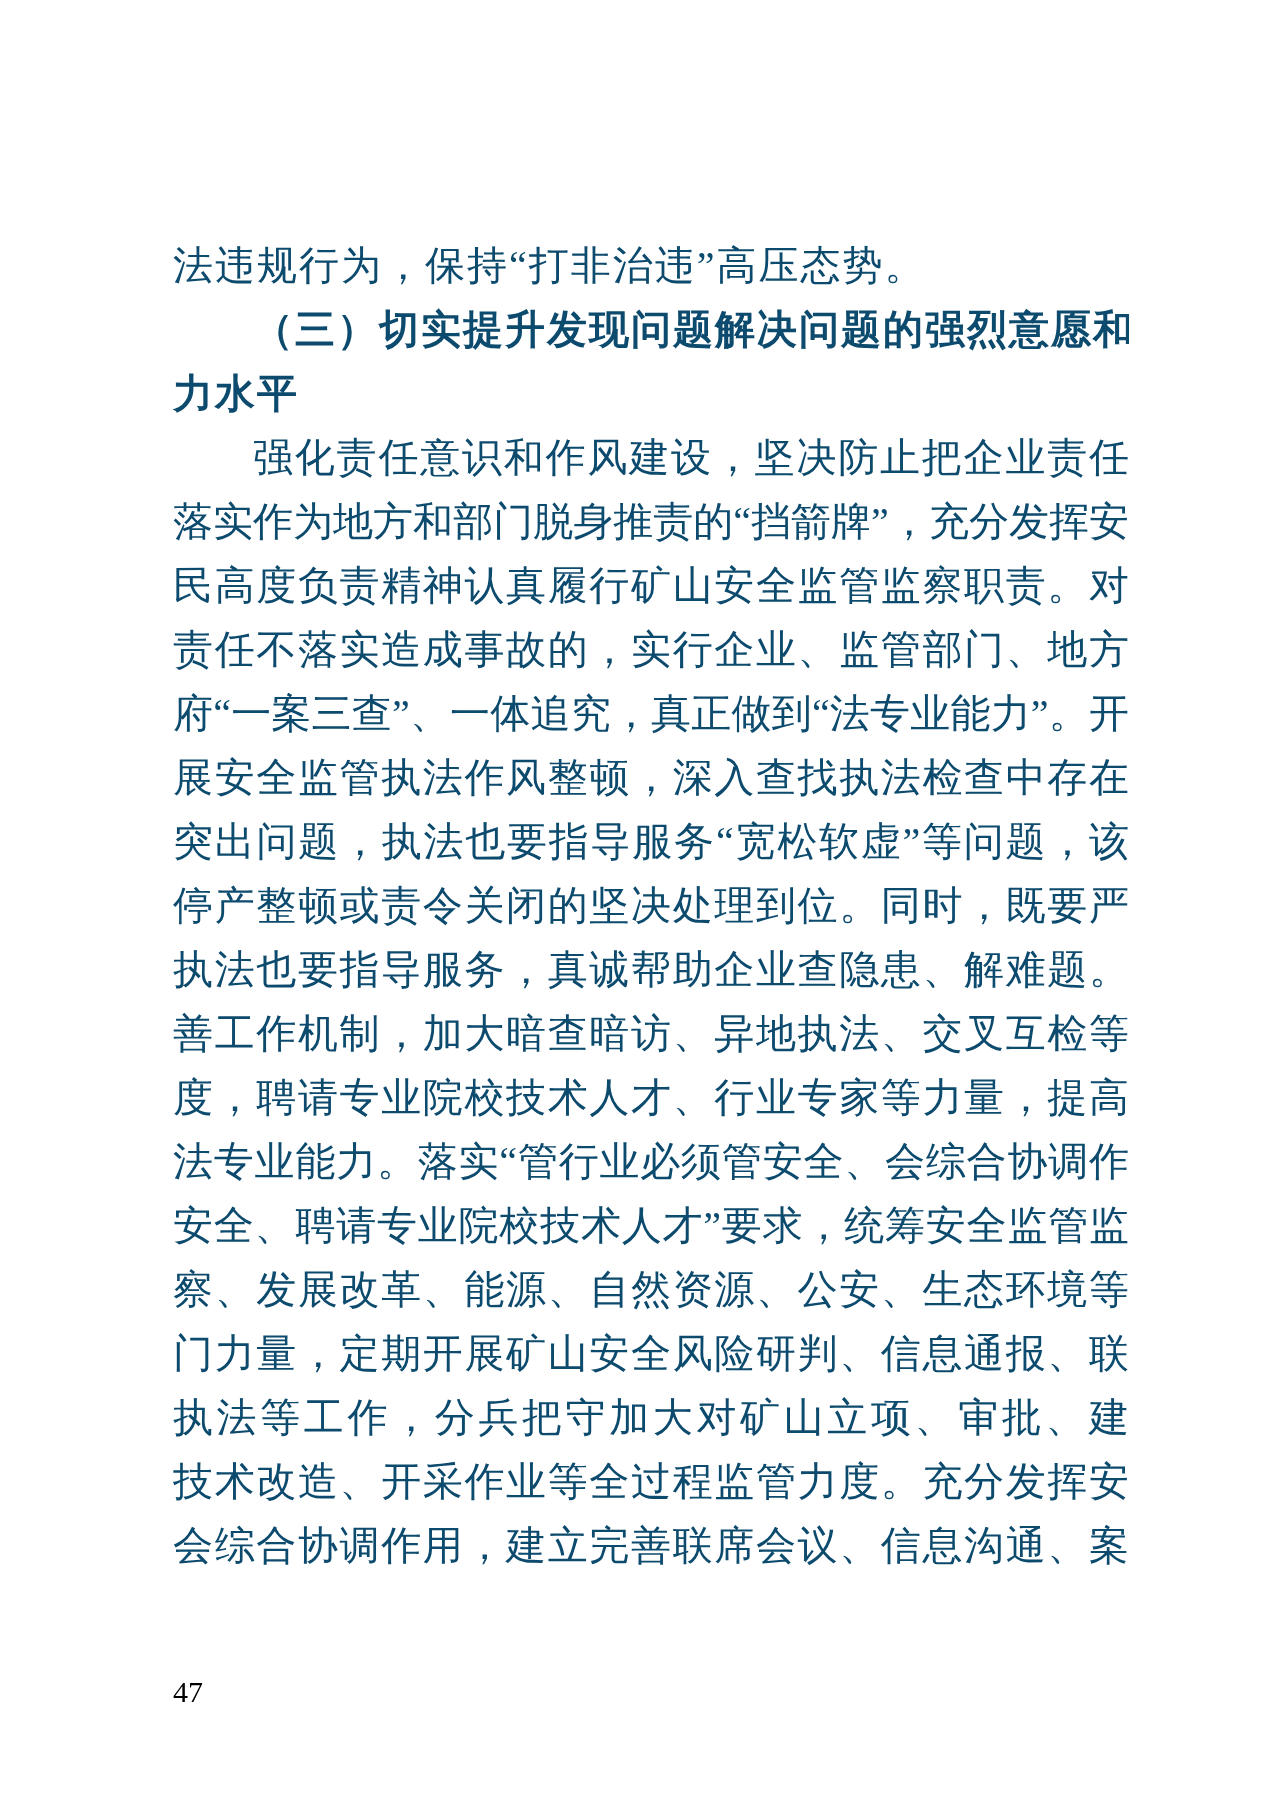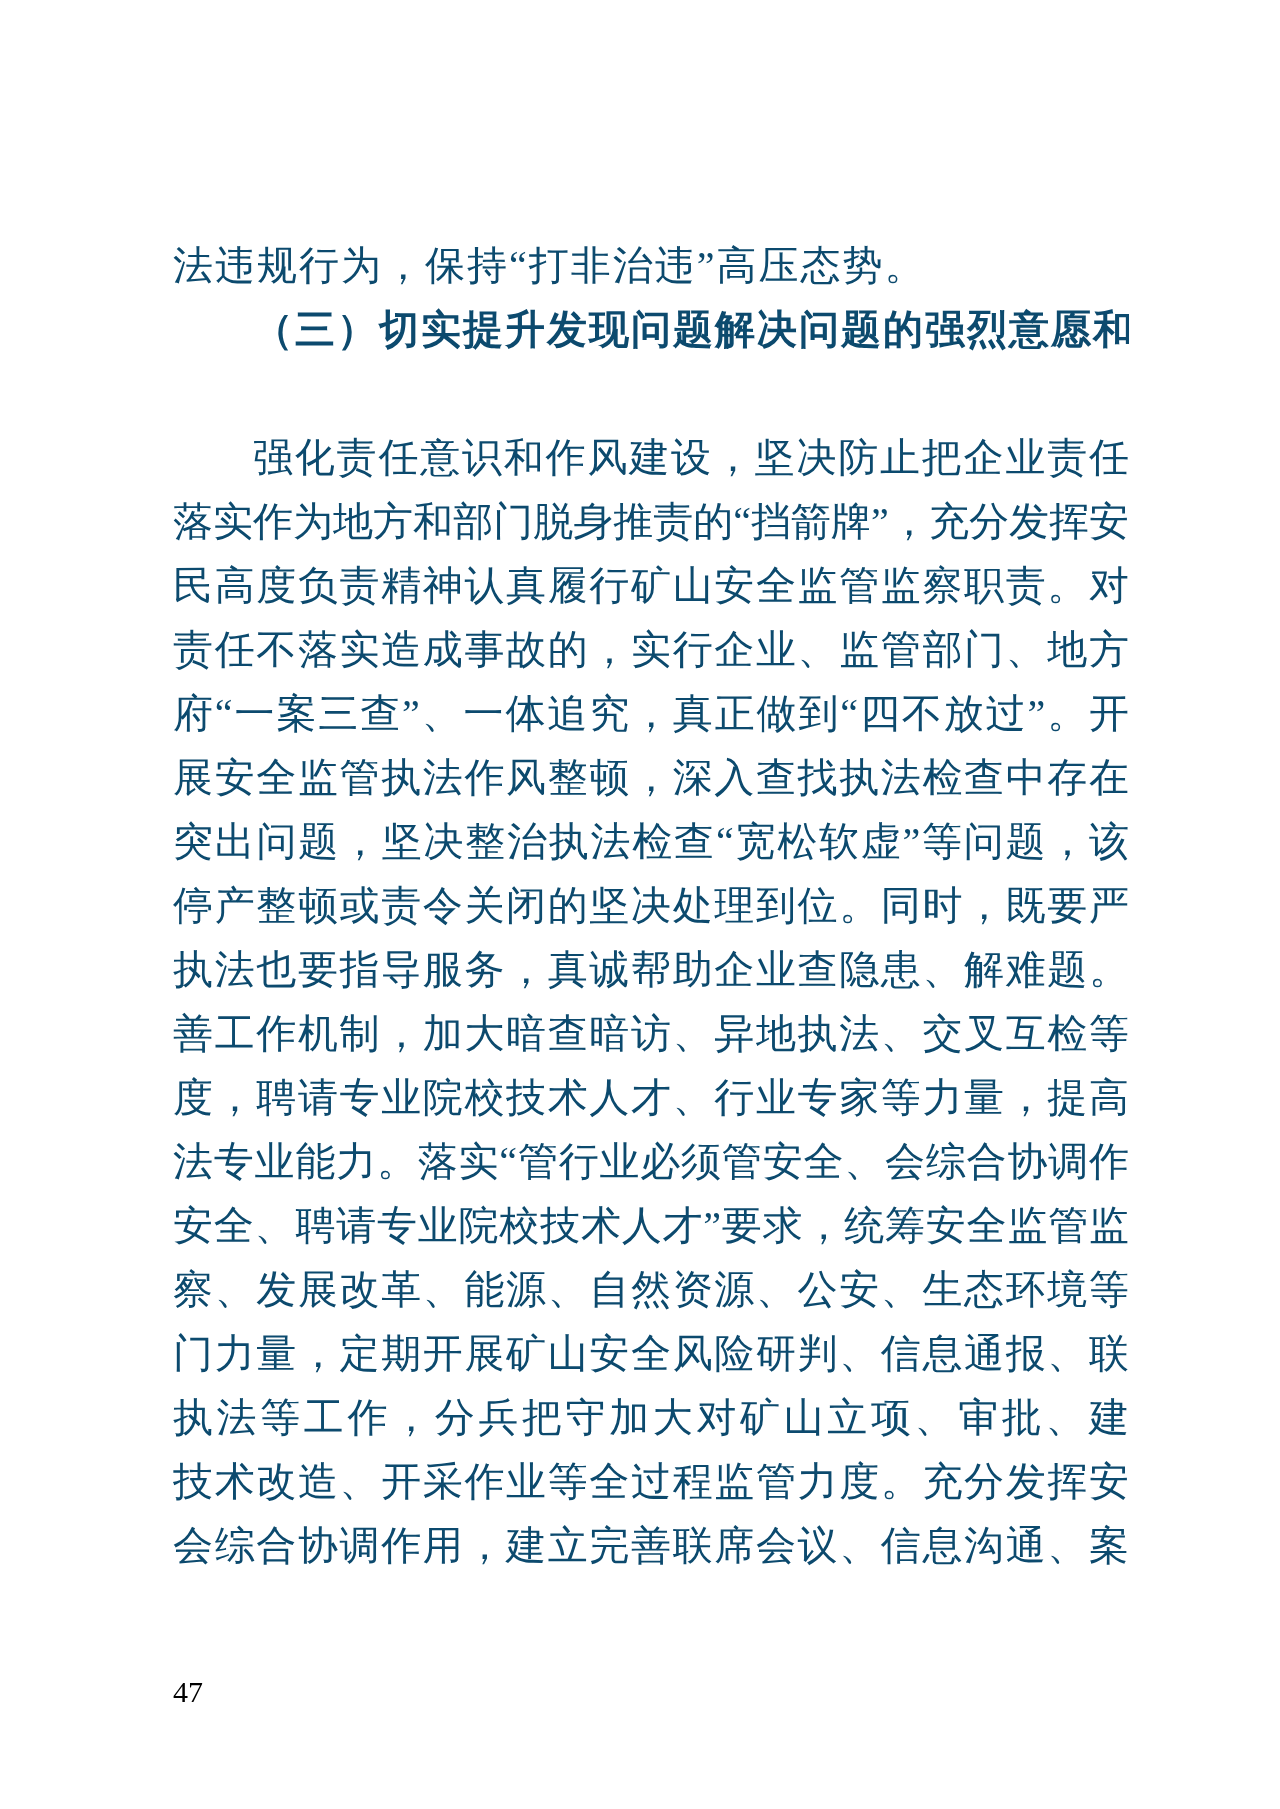--- a/index.html
+++ b/index.html
@@ -62,27 +62,28 @@
     color: #000000;
   }
 </style>
 </head>
 <body>
 
 <div class="page">
   <div class="textblock">
     <div class="line" style="top:242px">法违规行为，保持“打非治违”高压态势。</div>
     <div class="line head ind" style="top:306px">（三）切实提升发现问题解决问题的强烈意愿和能</div>
+    <div class="line head" style="top:370px">力水平</div>
     <div class="line jl ind" style="top:434px">强化责任意识和作风建设，坚决防止把企业责任不</div>
     <div class="line jl" style="top:498px">落实作为地方和部门脱身推责的“挡箭牌”，充分发挥安委</div>
     <div class="line jl" style="top:562px">民高度负责精神认真履行矿山安全监管监察职责。对因</div>
     <div class="line jl" style="top:626px">责任不落实造成事故的，实行企业、监管部门、地方政</div>
-    <div class="line jl" style="top:690px">府“一案三查”、一体追究，真正做到“四不放过”。开</div>
+    <div class="line jl" style="top:690px">府“一案三查”、一体追究，真正做到“法专业能力”。开</div>
     <div class="line jl" style="top:754px">展安全监管执法作风整顿，深入查找执法检查中存在的</div>
-    <div class="line jl" style="top:818px">突出问题，坚决整治执法检查“宽松软虚”等问题，该</div>
+    <div class="line jl" style="top:818px">突出问题，执法也要指导服务“宽松软虚”等问题，该</div>
     <div class="line jl" style="top:882px">停产整顿或责令关闭的坚决处理到位。同时，既要严格</div>
     <div class="line jl" style="top:946px">执法也要指导服务，真诚帮助企业查隐患、解难题。完</div>
     <div class="line jl" style="top:1010px">善工作机制，加大暗查暗访、异地执法、交叉互检等力</div>
     <div class="line jl" style="top:1074px">度，聘请专业院校技术人才、行业专家等力量，提高执</div>
     <div class="line jl" style="top:1138px">法专业能力。落实“管行业必须管安全、会综合协调作用</div>
     <div class="line jl" style="top:1202px">安全、聘请专业院校技术人才”要求，统筹安全监管监</div>
     <div class="line jl" style="top:1266px">察、发展改革、能源、自然资源、公安、生态环境等部</div>
     <div class="line jl" style="top:1330px">门力量，定期开展矿山安全风险研判、信息通报、联合</div>
     <div class="line jl" style="top:1394px">执法等工作，分兵把守加大对矿山立项、审批、建设、</div>
     <div class="line jl" style="top:1458px">技术改造、开采作业等全过程监管力度。充分发挥安委</div>

